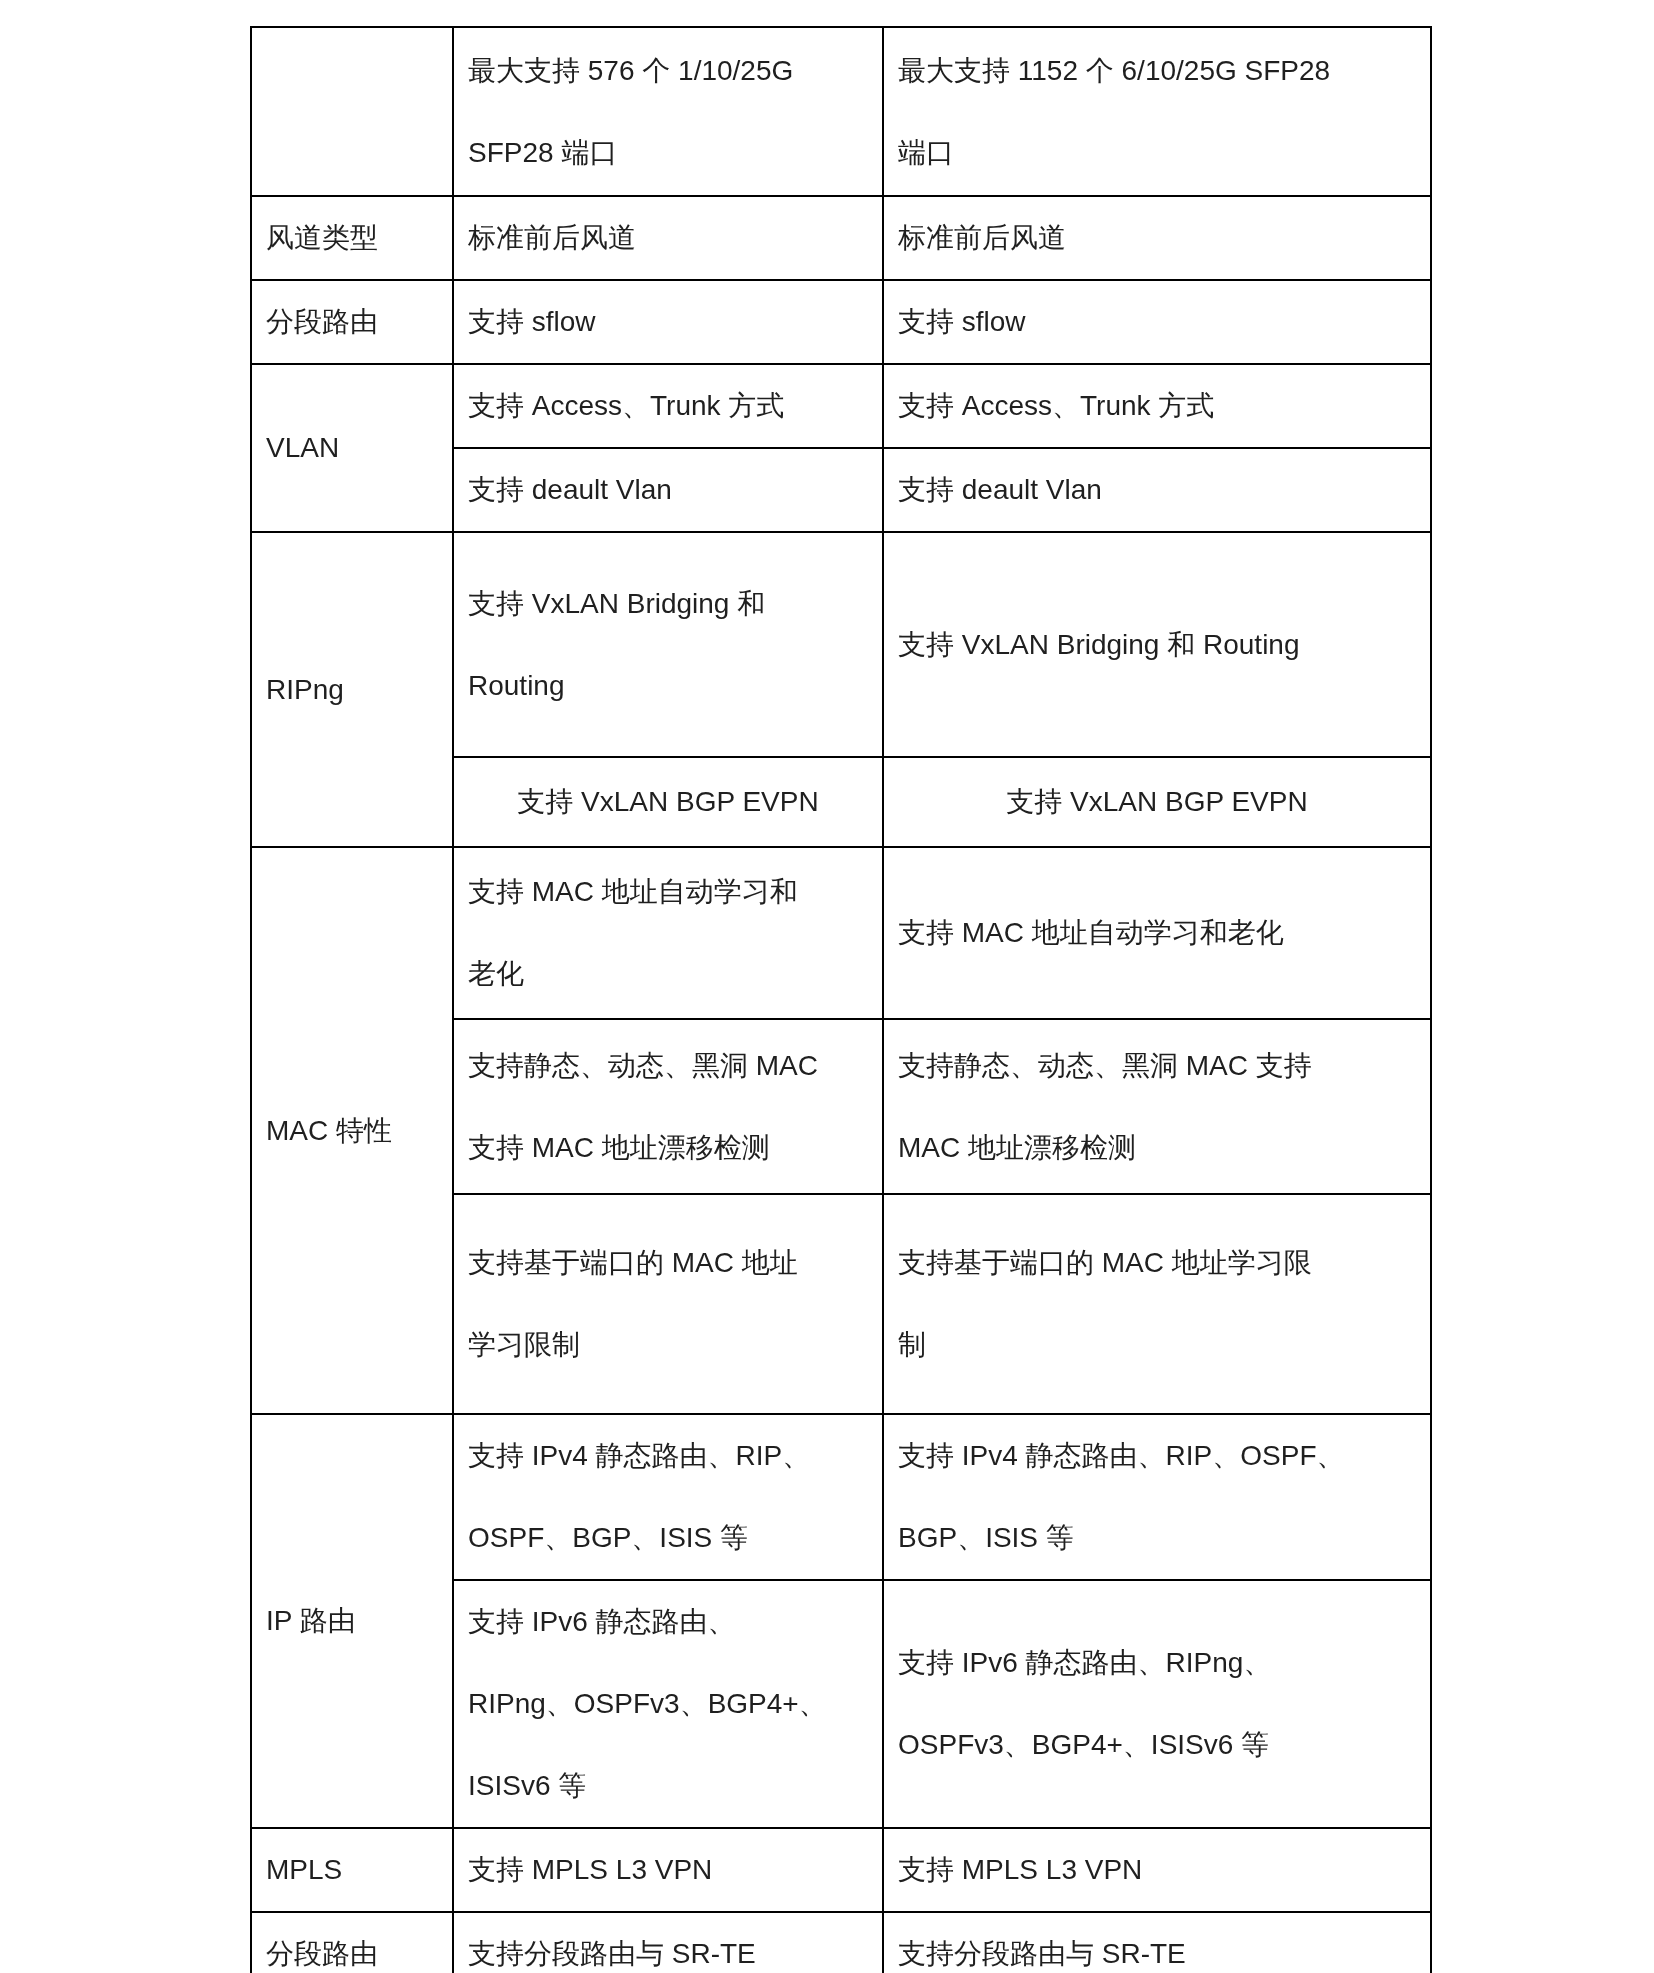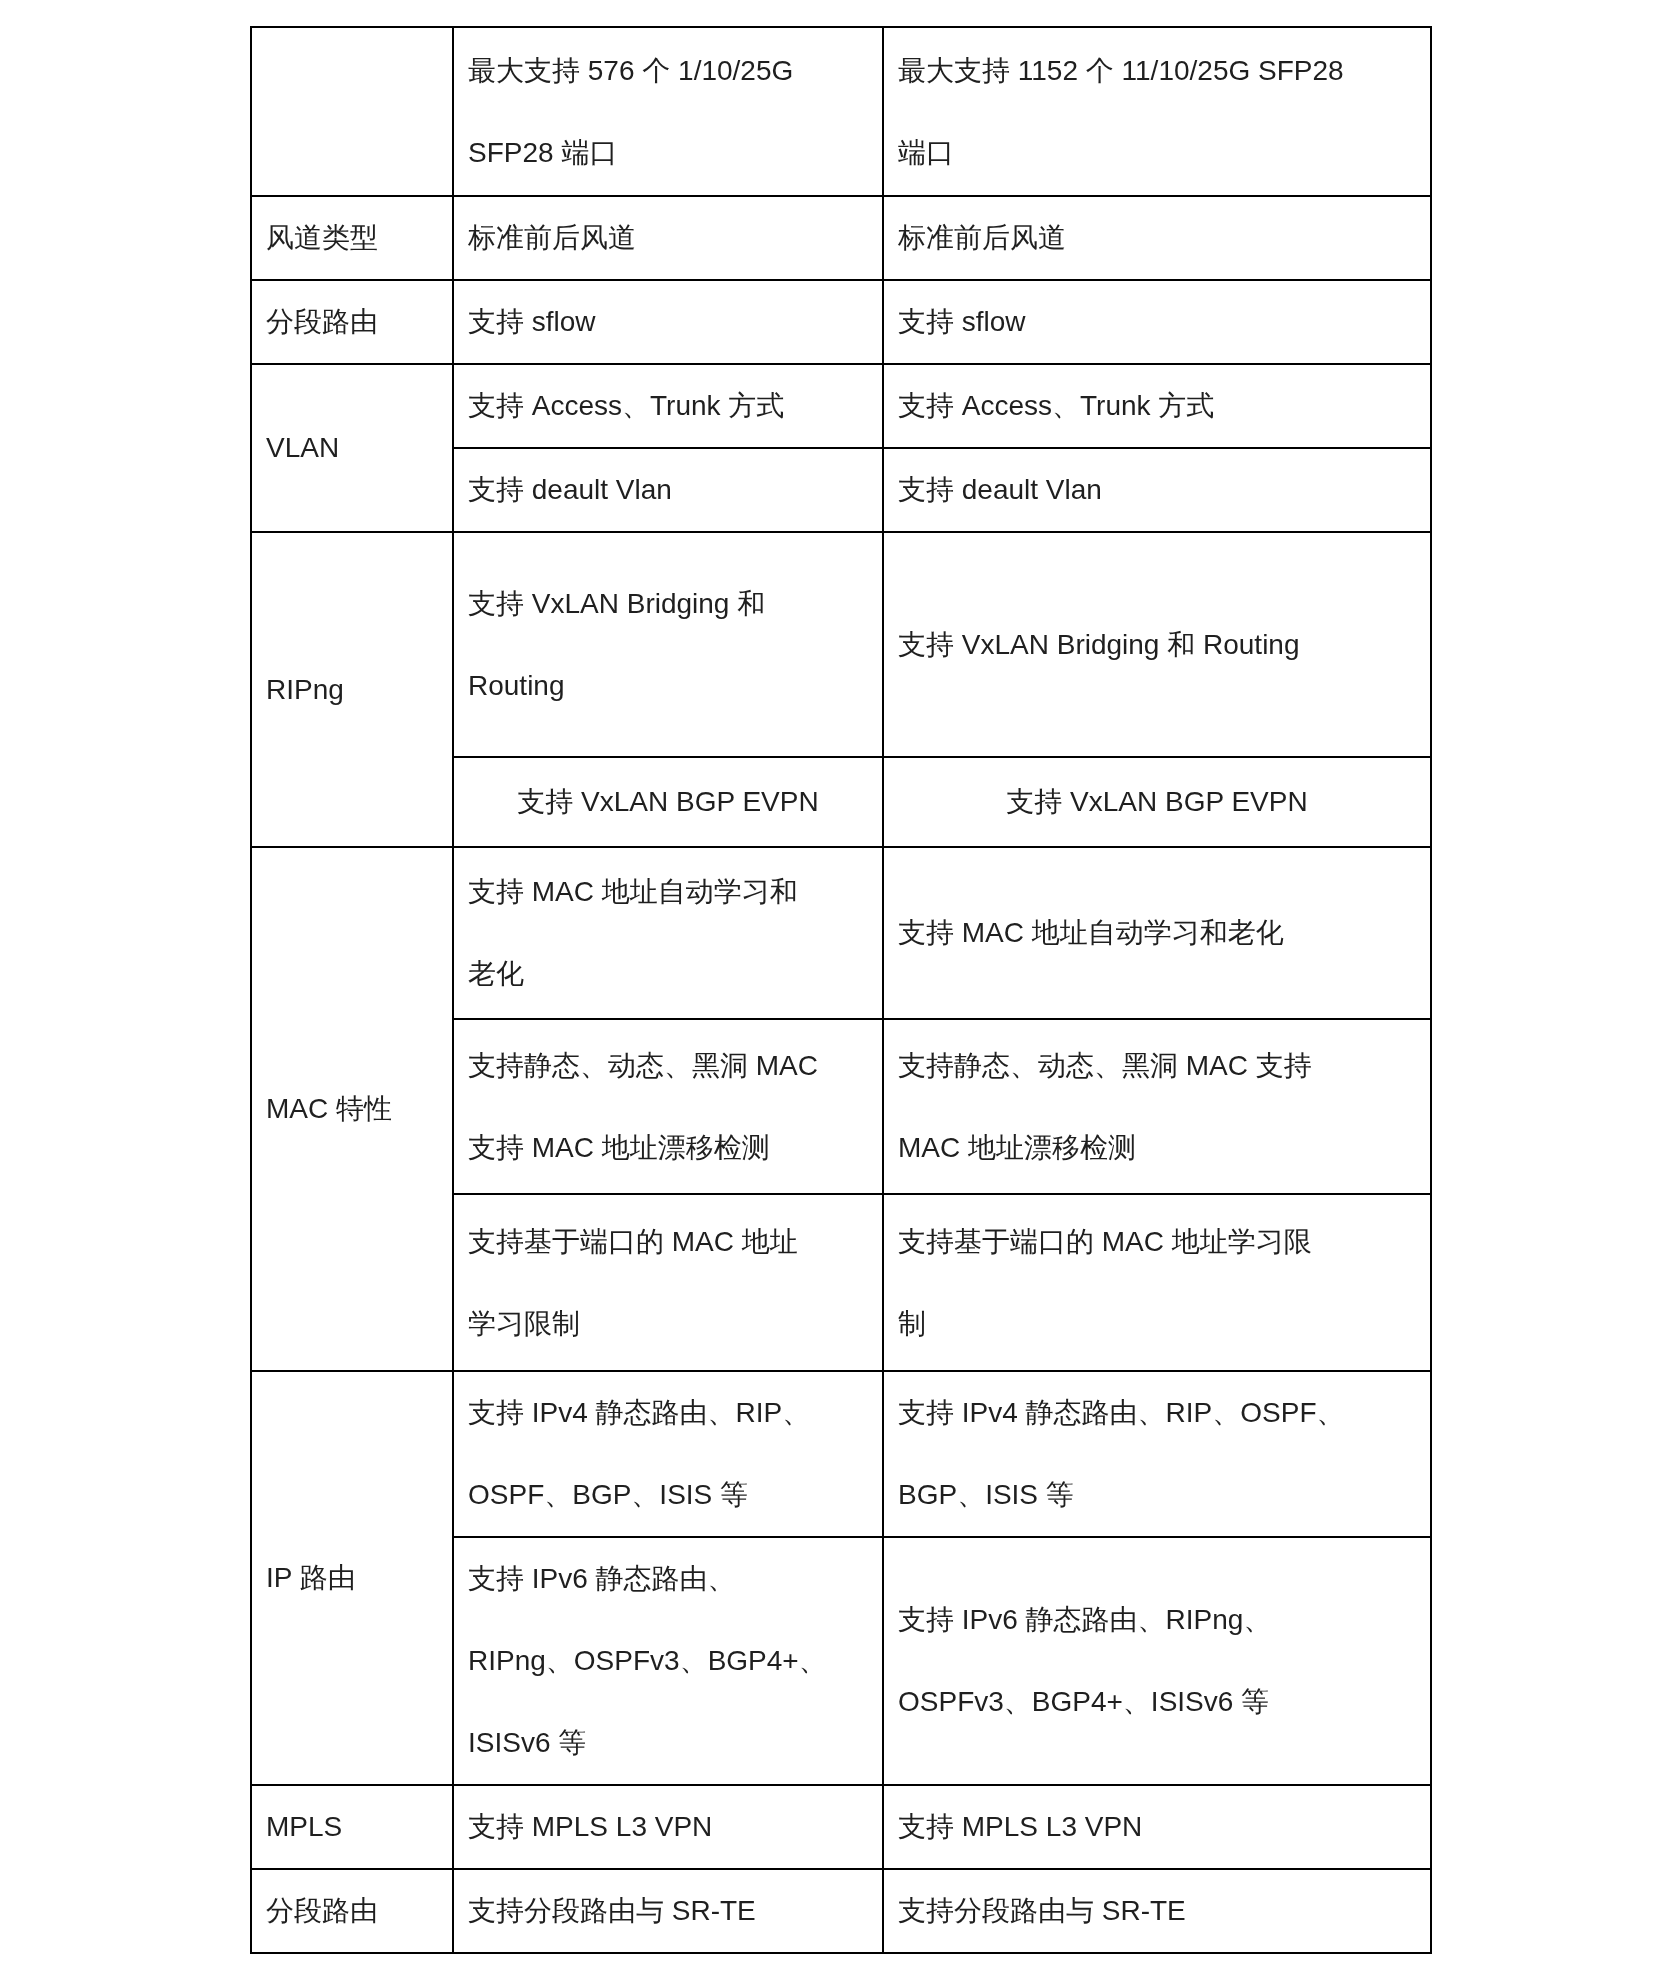--- a/index.html
+++ b/index.html
@@ -36,42 +36,42 @@
   
   tr.rh-169 { height: 169px; }
   tr.rh-78  { height: 78px; margin-left: 12px; }
   tr.rh-75  { height: 75px; }
   tr.rh-76  { height: 76px; }
   tr.rh-79  { height: 79px; }
   tr.rh-225 { height: 225px; }
   tr.rh-90  { height: 90px; text-align: center; }
   tr.rh-172 { height: 172px; }
   tr.rh-173 { height: 175px; }
-  tr.rh-177 { height: 177px; }
+  tr.rh-177 { height: 220px; }
   tr.rh-158 { height: 158px; }
   tr.rh-232 { height: 232px; }
   tr.rh-77  { height: 77px; }
   tr.rh-74  { height: 74px; padding-left: 15px; }
 </style>
 </head>
 <body>
 
 <div class="page">
   <table class="spec">
     <colgroup>
       <col style="width:202px">
       <col style="width:430px">
       <col style="width:548px">
     </colgroup>
     <tbody>
       <tr class="rh-169">
         <td class="label-cell"></td>
         <td>最大支持 576 个 1/10/25G
 SFP28 端口</td>
-        <td>最大支持 1152 个 11/10/25G SFP28
+        <td>最大支持 1152 个 6/10/25G SFP28
 端口</td>
       </tr>
       <tr class="rh-78">
         <td class="label-cell">风道类型</td>
         <td>标准前后风道</td>
         <td>标准前后风道</td>
       </tr>
       <tr class="rh-75">
         <td class="label-cell">分段路由</td>
         <td>支持 sflow</td>

